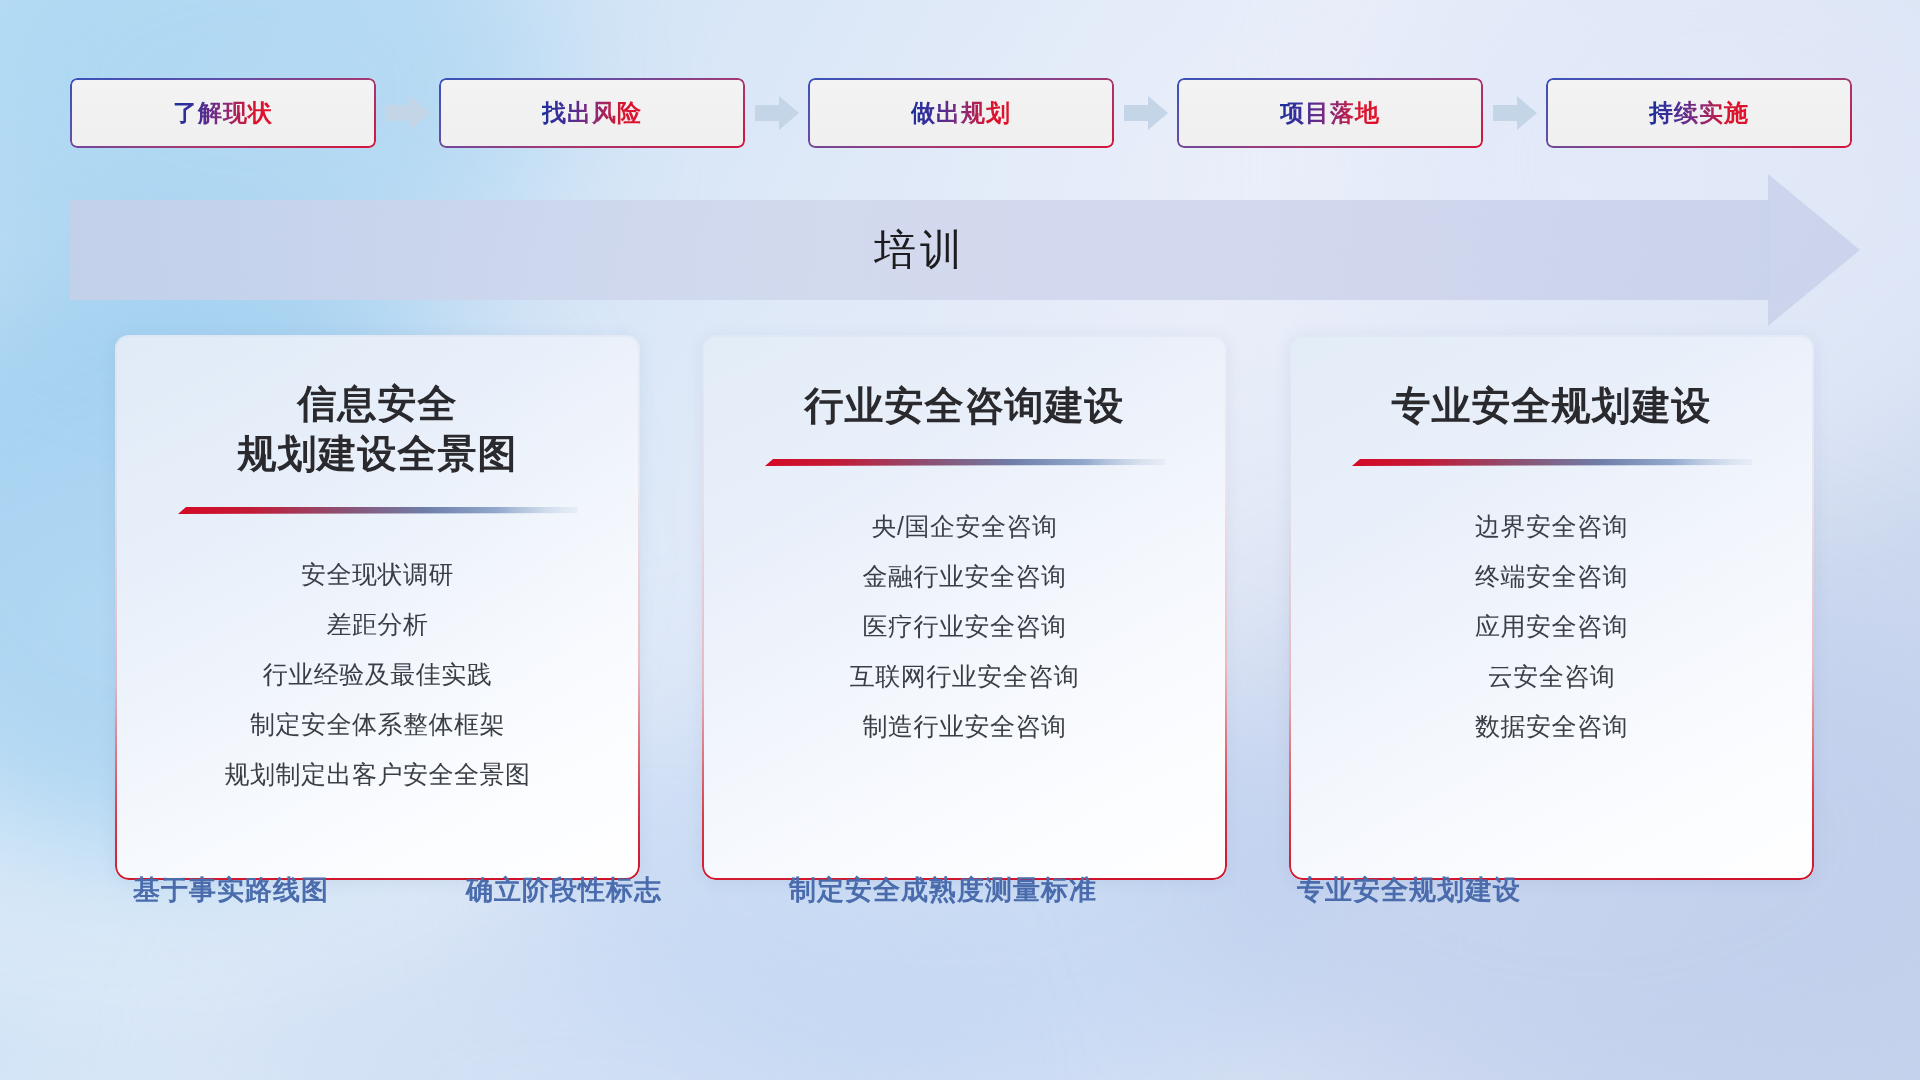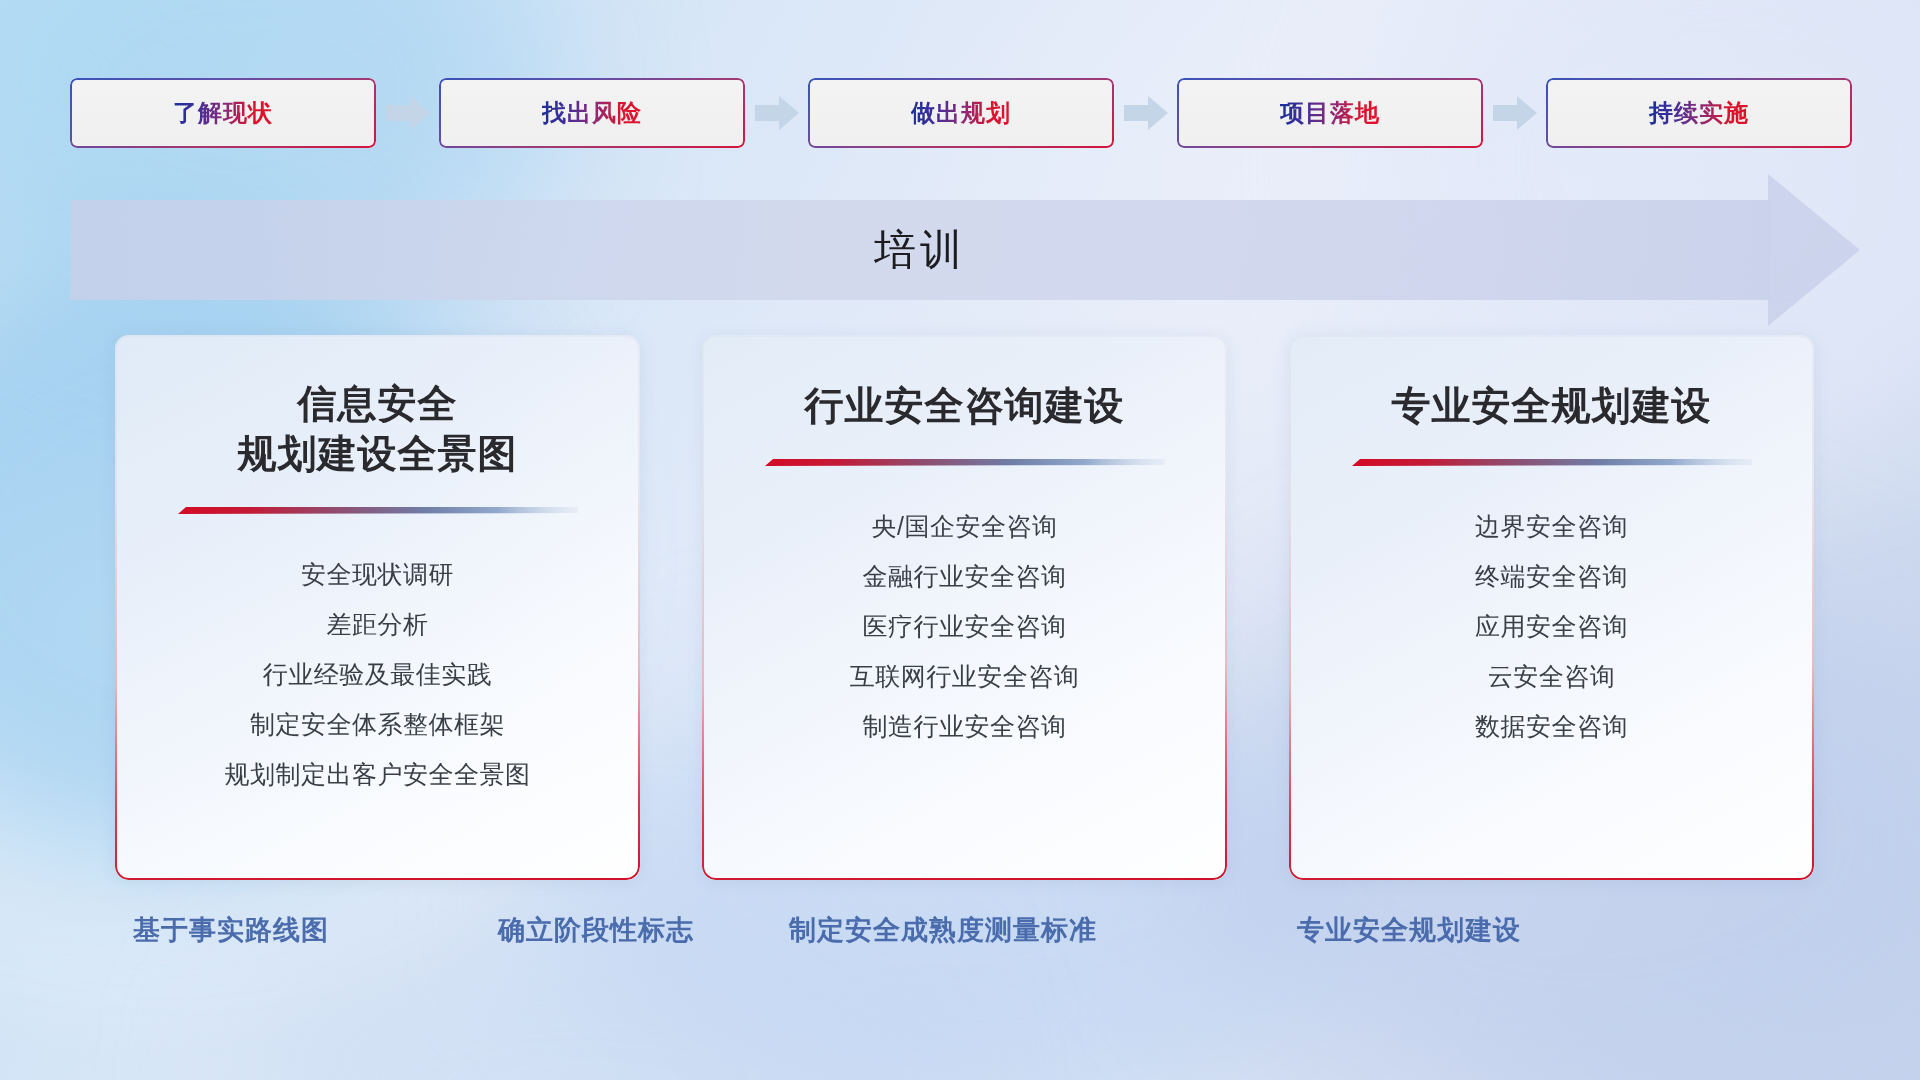--- a/index.html
+++ b/index.html
@@ -205,36 +205,36 @@
     font-size: 25px;
     color: #3a3f47;
     line-height: 50px;
     letter-spacing: 0.5px;
     white-space: nowrap;
   }
 
   
   #bottom-labels {
     position: absolute;
-    left: 0; top: 912px;
+    left: 0; top: 872px;
     width: 1920px; height: 50px;
     z-index: 6;
     text-decoration: underline;
   }
   .bottom-label {
     position: absolute;
     top: 0;
     font-size: 27px;
     font-weight: 700;
     color: #4a6cad;
     letter-spacing: 1px;
     white-space: nowrap;
   }
   .bl-0 { left: 133px; }
-  .bl-1 { left: 466px; margin-left: 32px; }
+  .bl-1 { left: 466px; }
   .bl-2 { left: 789px; }
   .bl-3 { left: 1297px; }
 </style>
 </head>
 <body>
 
 <div id="stage">
 
   <div class="blob blob-a"></div>
   <div class="blob blob-b"></div>

